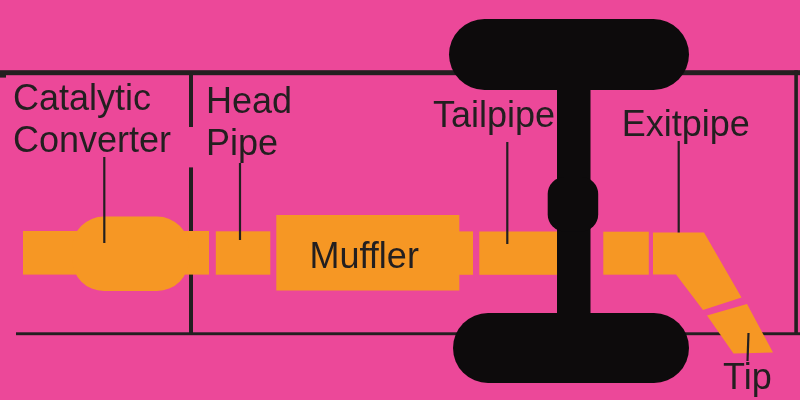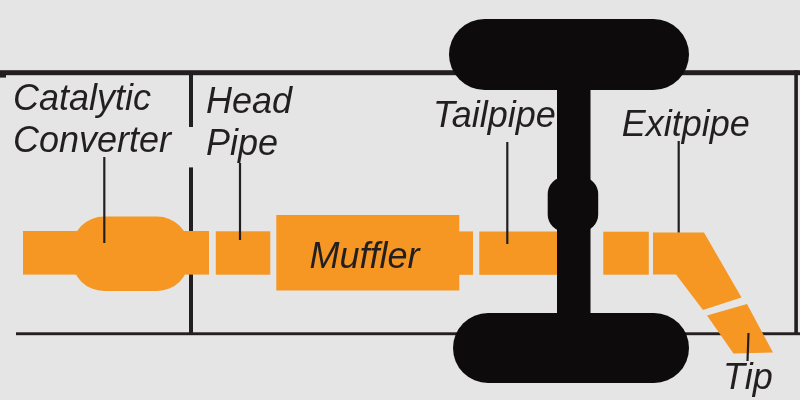--- a/index.html
+++ b/index.html
@@ -1,16 +1,16 @@
 <!DOCTYPE html>
 <html><head>
 <meta charset="utf-8">
 <style>
   html,body{margin:0;padding:0;background:#ffffff;}
-  #stage{position:relative;width:800px;height:400px;overflow:hidden;background:#e5e5e5;font-style:italic;}
+  #stage{position:relative;width:800px;height:400px;overflow:hidden;background:#ec4899;}
   svg{display:block;}
   text{font-family:"Liberation Sans",sans-serif;fill:#231f20;}
 </style>
 </head>
 <body>
 <div id="stage">
 <svg width="800" height="400" viewBox="0 0 800 400">
 
   <rect x="0" y="70.2" width="800" height="5.0" fill="#231f20"></rect>
   <rect x="0" y="74" width="6" height="3.6" fill="#231f20"></rect>

